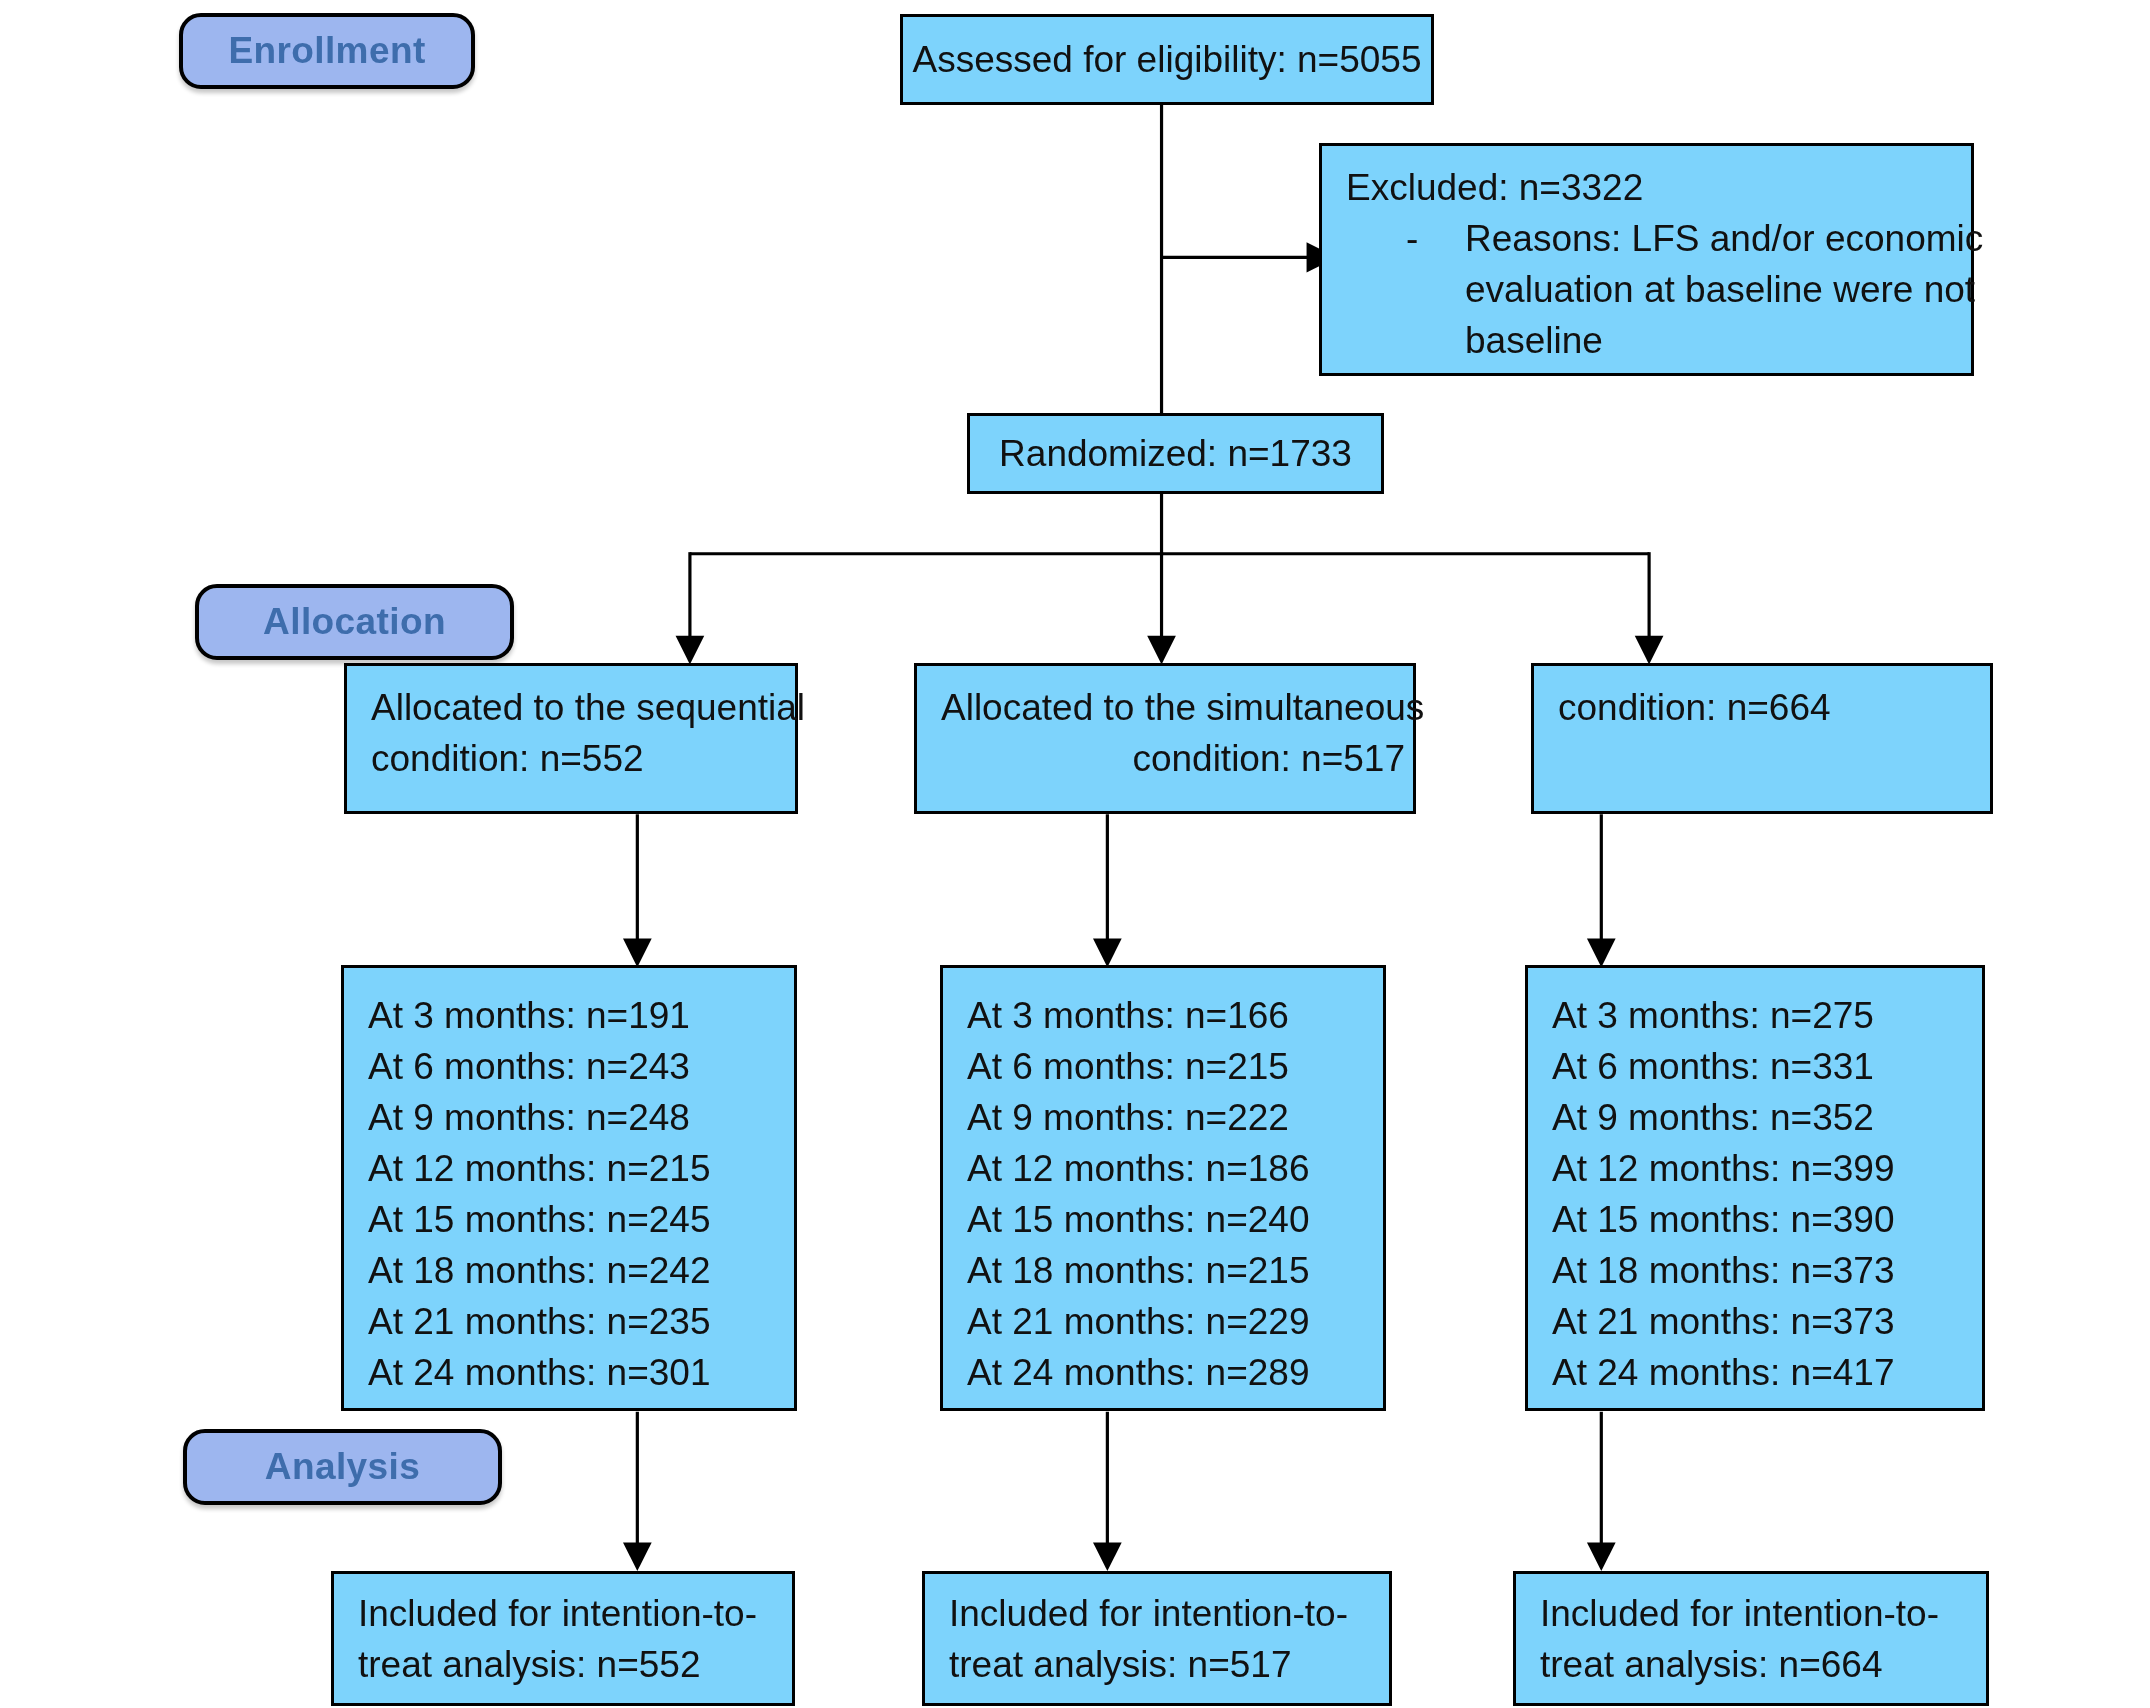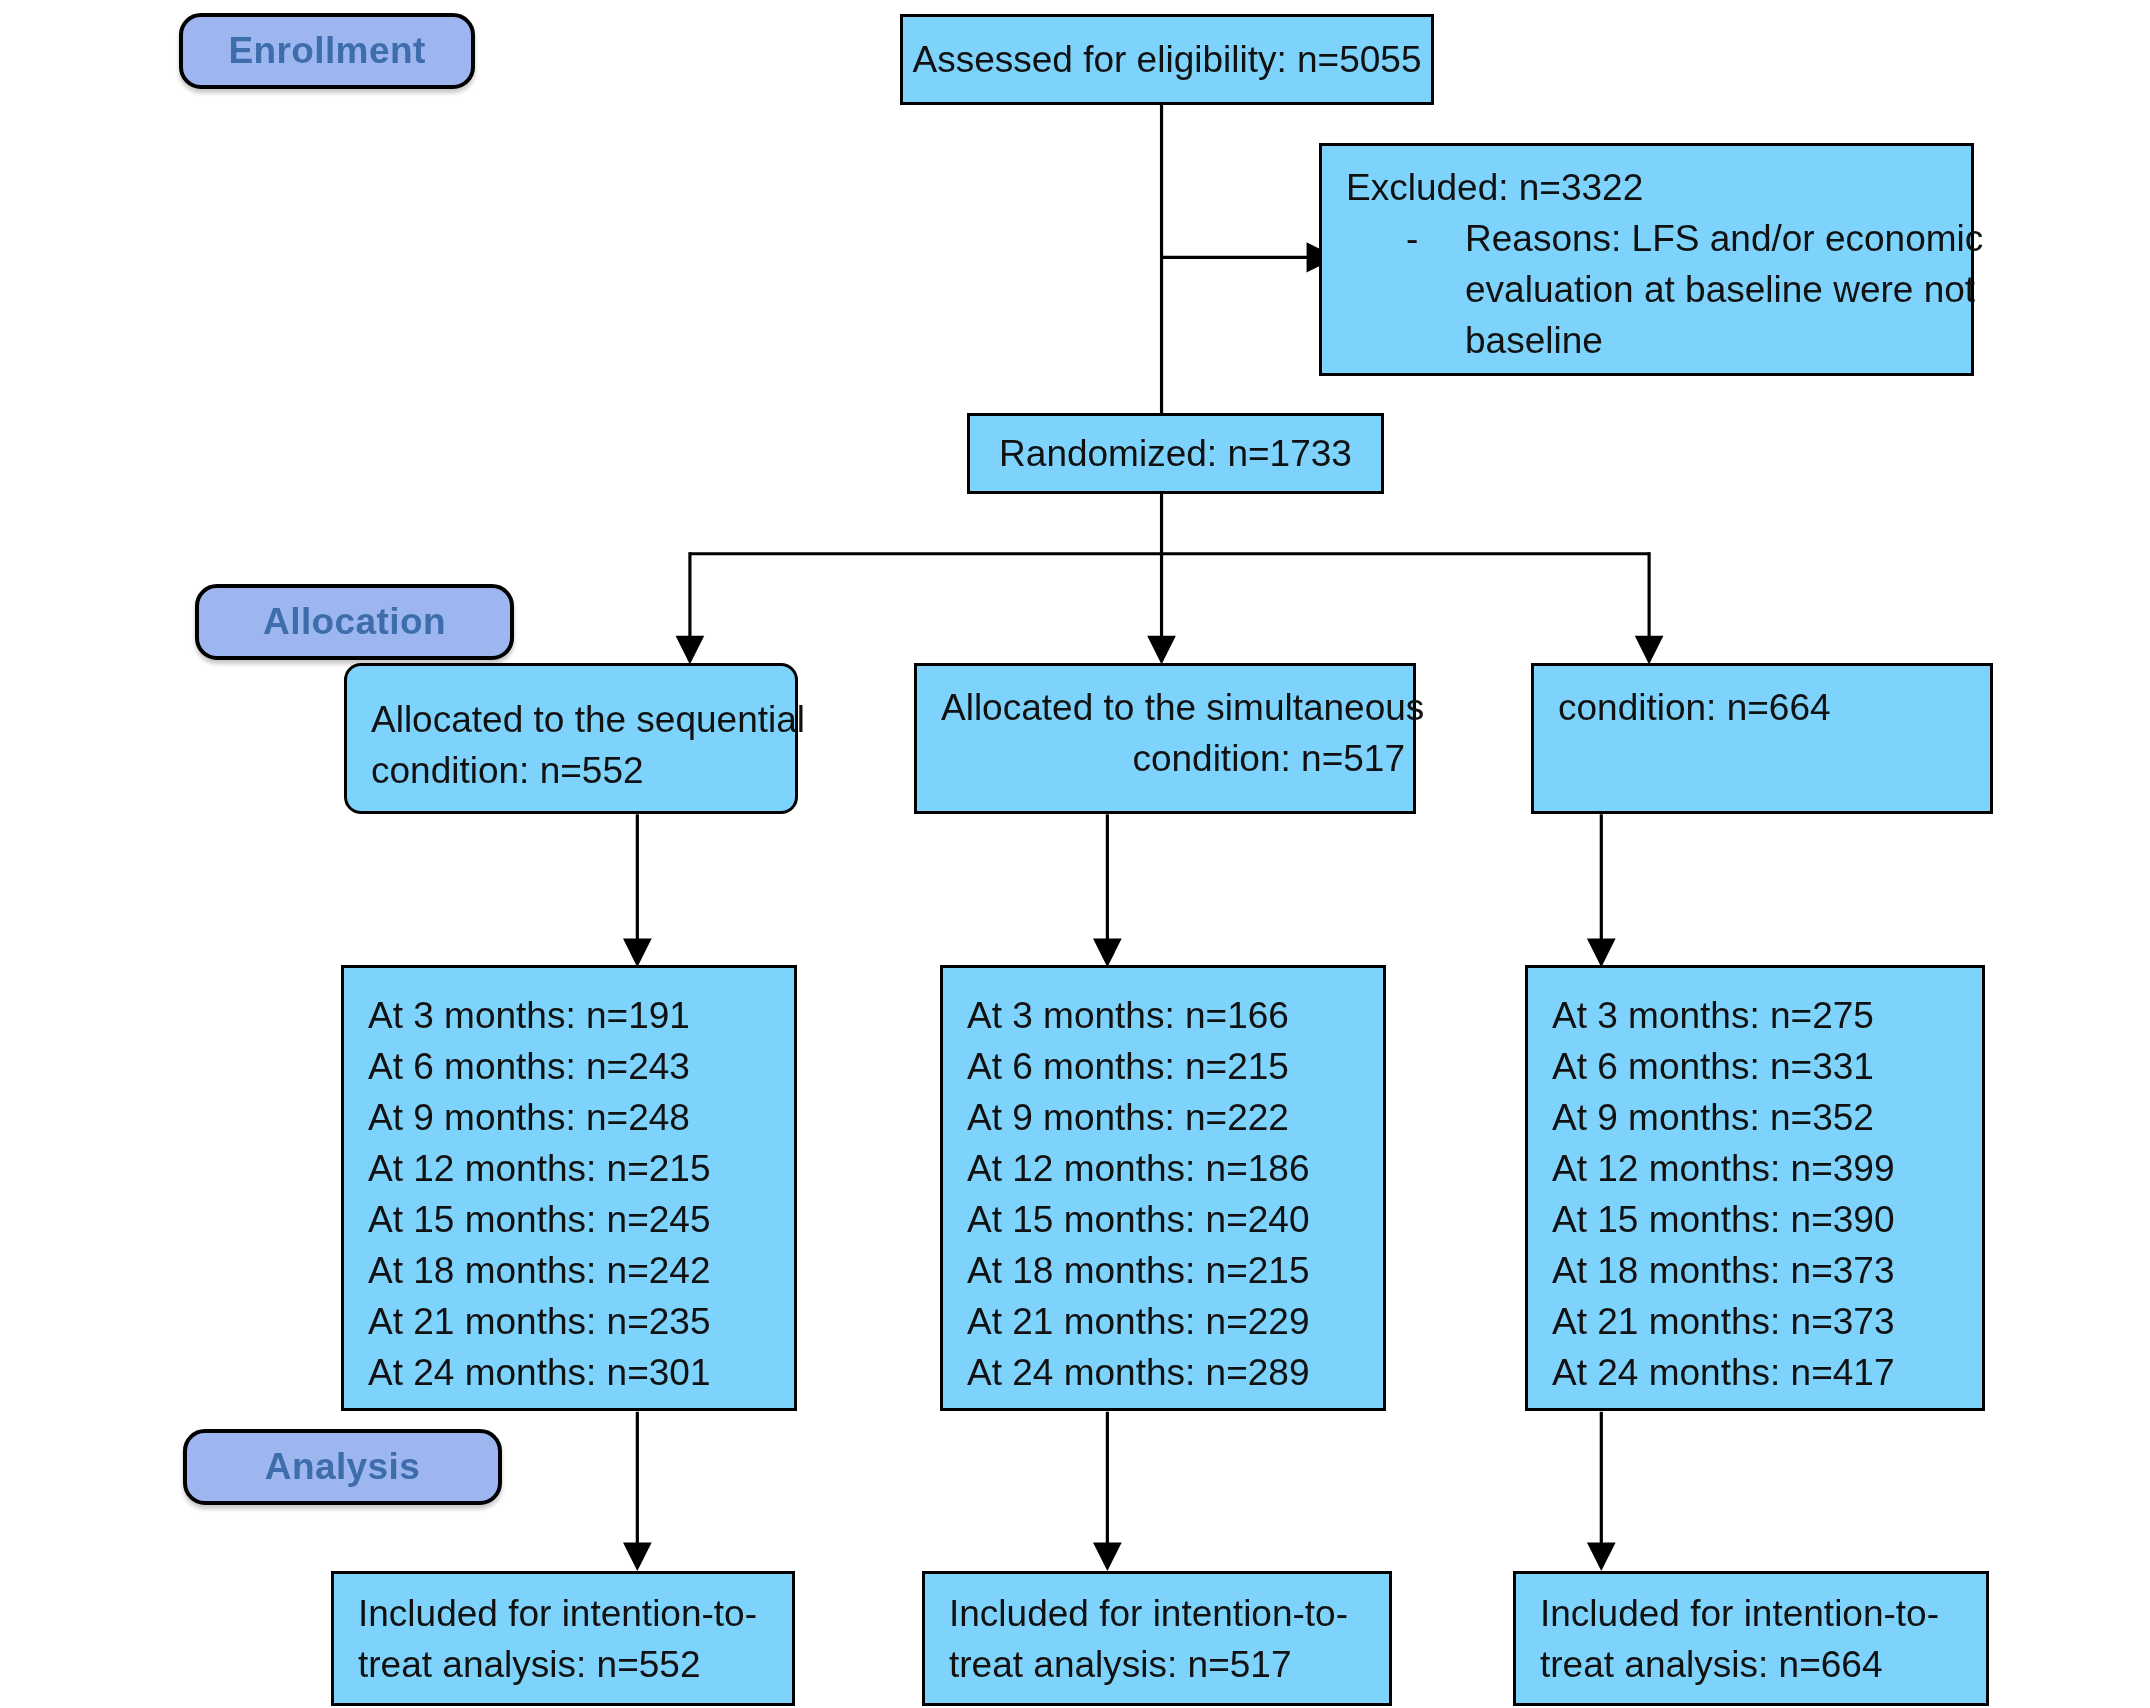--- a/index.html
+++ b/index.html
@@ -114,21 +114,21 @@
         <span class="line">evaluation at baseline were not</span>
         <span class="line">baseline</span>
       </span>
     </div>
   </div>
 
   <div class="box center-line" style="left:967px; top:413px; width:417px; height:81px;">
     <span class="line">Randomized: n=1733</span>
   </div>
 
-  <div class="box left-lines" style="left:344px; top:663px; width:454px; height:151px; padding-top:28px;border-radius:17px;">
+  <div class="box left-lines" style="left:344px; top:663px; width:454px; height:151px; padding-top:16px;">
     <span class="line">Allocated to the sequential</span>
     <span class="line">condition: n=552</span>
   </div>
   <div class="box left-lines" style="left:914px; top:663px; width:502px; height:151px; padding-top:16px;text-align:right;">
     <span class="line">Allocated to the simultaneous</span>
     <span class="line">condition: n=517</span>
   </div>
   <div class="box left-lines" style="left:1531px; top:663px; width:462px; height:151px; padding-top:16px;">
     <span class="line">condition: n=664</span>
   </div>

